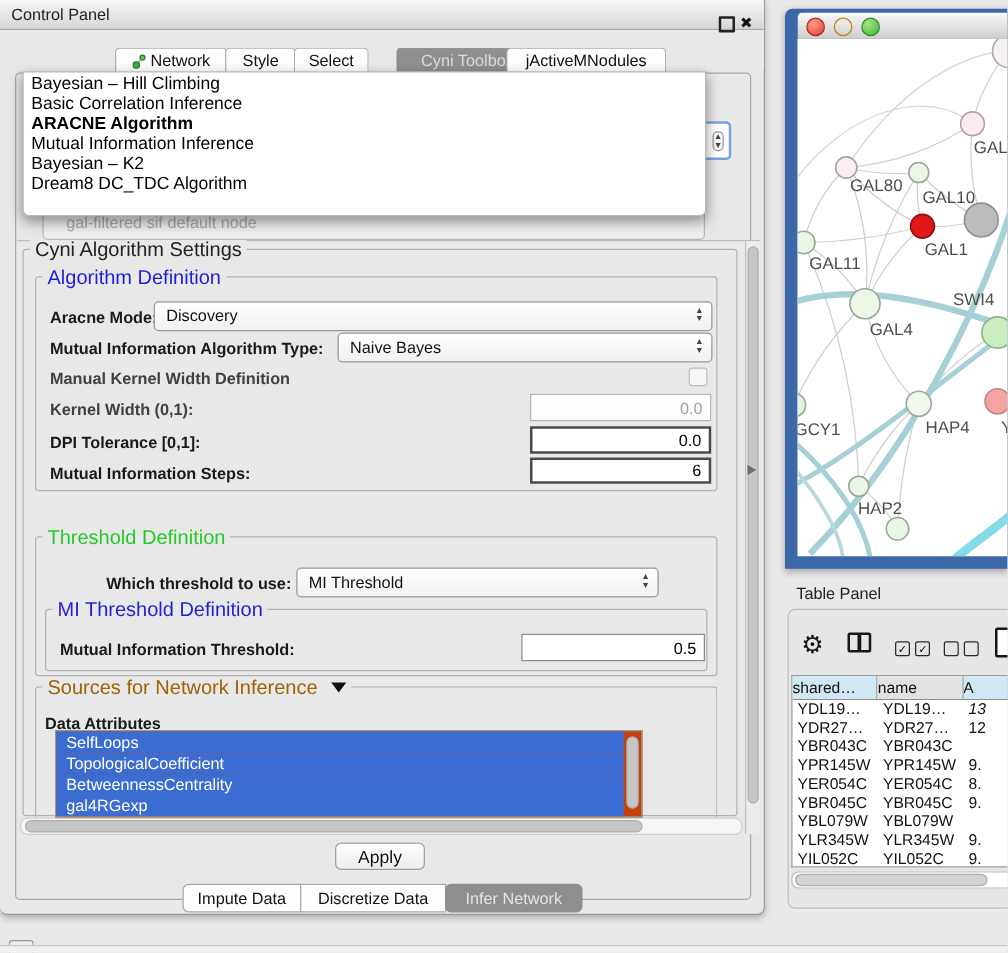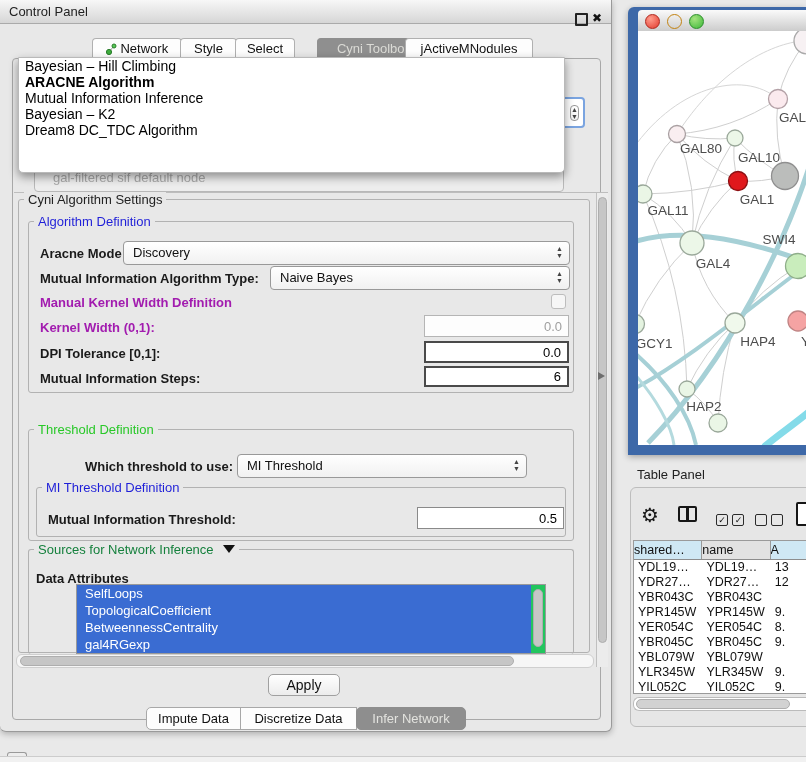--- a/index.html
+++ b/index.html
@@ -37,28 +37,28 @@
   
   .combo{background:linear-gradient(#ffffff,#f1f1f1);border:1px solid #999;
          border-radius:4px;font-size:13px;}
   .combo .val{position:absolute;left:9px;top:3px;}
   .combo .spin{position:absolute;right:6px;top:3px;font-size:7px;line-height:7px;color:#444;text-align:center;}
   .fld{border:1px solid #999;background:#fff;font-size:13px;text-align:right;
        padding:0 6px 0 0;font-family:"Liberation Sans",sans-serif;}
   .fld.dark{border:2px solid #4a4a4a;}
   .fld.dis{color:#9f9f9f;background:#fdfdfd;border:1px solid #b5b5b5;}
   .lbl{font-size:13px;font-weight:bold;color:#1a1a1a;white-space:nowrap;}
-  .lbl.dis{color:#a21caf;}
+  .lbl.dis{color:#404040;}
   .grp{border:1px solid #b2b2b2;border-radius:3px;}
-  .legend{position:absolute;font-size:13px;background:#e8e8e8;padding:0 4px;white-space:nowrap;}
+  .legend{position:absolute;font-size:16px;background:#e8e8e8;padding:0 4px;white-space:nowrap;}
   .legend.blue{color:#1f1fd8;}
   .legend.green{color:#28c828;}
 
   
-  .attr-list{background:#22c55e;border:1px solid #999;overflow:hidden;margin-left:32px;}
+  .attr-list{background:#c2410c;border:1px solid #999;overflow:hidden;}
   .attr-item{height:17px;line-height:17px;background:#3a6cd2;color:#fff;
              font-size:13px;padding-left:8px;margin-right:14px;}
 
   
   .sb-v{background:#ececec;border-left:1px solid #c0c0c0;}
   .sb-thumb{background:#c6c6c6;border:1px solid #aeaeae;border-radius:6px;}
   .sb-h{background:#f6f6f6;border:1px solid #cfcfcf;border-radius:6px;}
 
   .btn{background:linear-gradient(#ffffff,#ececec);border:1px solid #a0a0a0;
        border-radius:5px;font-size:14px;text-align:center;}
@@ -127,20 +127,21 @@
     <div class="combo spin" style="position:absolute;right:4px;top:6px;font-size:7px;color:#444;">▲<br>▼</div>
   </div>
 
   <div class="abs" style="left:34px;top:164px;width:528px;height:26px;background:#ededed;border:1px solid #b8b8b8;border-radius:4px;z-index:4;">
     <span style="position:absolute;left:18px;top:5px;font-size:13px;color:#a8a8a8;">gal-filtered sif default node</span>
   </div>
 
   <div class="abs popup">
     <div>
         <div class="menu-item">Bayesian – Hill Climbing</div>
+        <div class="menu-item">Basic Correlation Inference</div>
         <div class="menu-item bold">ARACNE Algorithm</div>
         <div class="menu-item">Mutual Information Inference</div>
         <div class="menu-item">Bayesian – K2</div>
         <div class="menu-item">Dream8 DC_TDC Algorithm</div>
       </div>
   </div>
 
   <div class="abs" style="left:14px;top:192px;width:594px;height:476px;border-top:1px solid #bdbdbd;"></div>
   <div class="abs sb-v" style="left:596px;top:193px;width:11px;height:474px;">
     <div class="sb-thumb" style="position:absolute;left:1px;top:4px;width:7px;height:444px;"></div>
@@ -189,21 +190,21 @@
     <span class="spin">▲<br>▼</span>
   </div>
 
   <div class="abs grp" style="left:36px;top:487px;width:528px;height:48px;"></div>
   <span class="abs legend blue" style="left:42px;top:480px;">MI Threshold Definition</span>
 
   <span class="abs lbl" style="left:48px;top:512px;">Mutual Information Threshold:</span>
   <input class="abs fld" style="left: 417px; top: 507px; width: 139px; height: 20px; border-color: rgb(138, 138, 138);" readonly="" value="0.5">
 
   <div class="abs grp" style="left:28px;top:549px;width:544px;height:104px;border-bottom:none;"></div>
-  <span class="abs legend" style="left:34px;top:542px;color:#15803d;">
+  <span class="abs legend" style="left:34px;top:542px;color:#a16207;">
     <span>Sources for Network Inference</span>
     <span style="display:inline-block;margin-left:6px;width:0;height:0;border-top:8px solid #111;border-left:6px solid transparent;border-right:6px solid transparent;vertical-align:1px;"></span>
   </span>
   <span class="abs lbl" style="left:36px;top:571px;">Data Attributes</span>
 
   <div class="abs attr-list" style="left:44px;top:584px;width:468px;height:68px;">
     <div>
         <div class="attr-item" style="background: rgb(58, 108, 210);">SelfLoops</div>
         <div class="attr-item" style="background: rgb(58, 108, 210);">TopologicalCoefficient</div>
         <div class="attr-item" style="background: rgb(58, 108, 210);">BetweennessCentrality</div>
@@ -311,21 +312,21 @@
   <div class="abs grid">
     <div class="g-head">
         <div class="th sel" style="width: 76px;">shared…</div>
         <div class="th" style="width: 76px;">name</div>
         <div class="th sel" style="width: 40px;">A</div>
       </div>
     <div>
         <div class="g-row">
           <div class="td" style="width: 76px;">YDL19…</div>
           <div class="td" style="width: 76px;">YDL19…</div>
-          <div class="td" style="width: 40px;">13</div>
+          <div class="td" style="width: 40px; font-style: italic;">13</div>
         </div>
         <div class="g-row">
           <div class="td" style="width: 76px;">YDR27…</div>
           <div class="td" style="width: 76px;">YDR27…</div>
           <div class="td" style="width: 40px;">12</div>
         </div>
         <div class="g-row">
           <div class="td" style="width: 76px;">YBR043C</div>
           <div class="td" style="width: 76px;">YBR043C</div>
           <div class="td" style="width: 40px;"></div>

